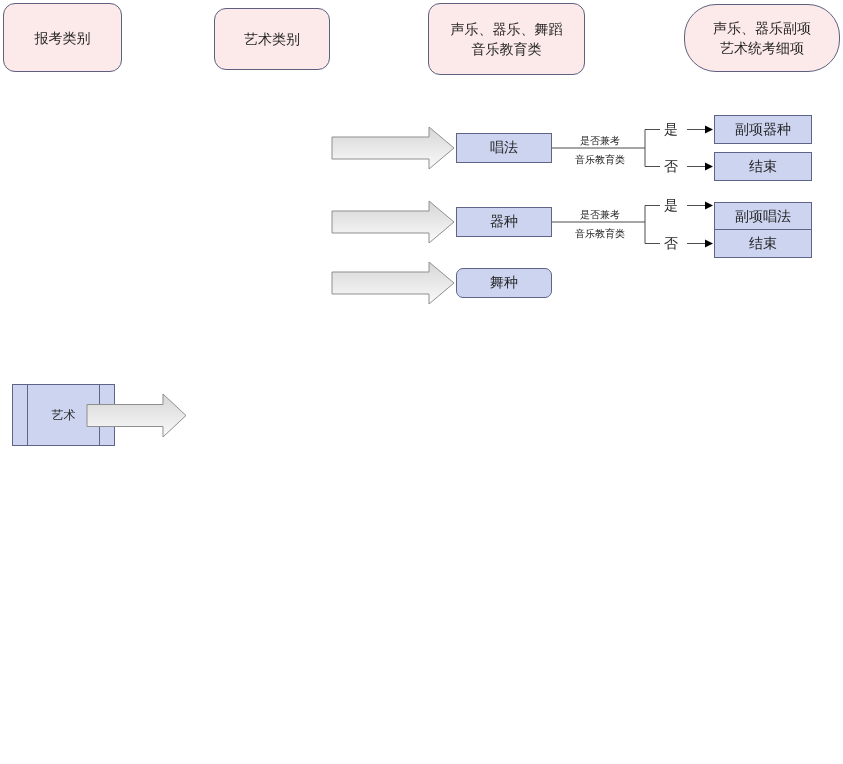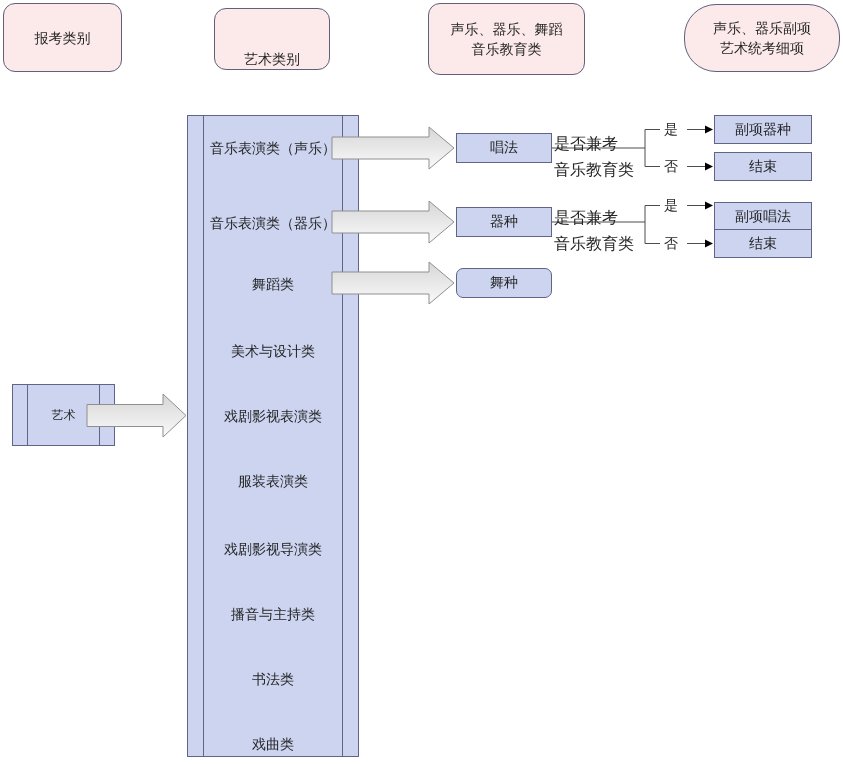--- a/index.html
+++ b/index.html
@@ -36,65 +36,51 @@
     position:absolute; left:0; right:0; height:20px; line-height:20px;
     text-align:center; font-size:14px;
   }
   .node{
     position:absolute; background:var(--node-fill);
     border:1px solid var(--node-stroke); box-sizing:border-box;
     display:flex; align-items:center; justify-content:center; font-size:14px;
   }
   .overlay{position:absolute; left:0; top:0; pointer-events:none;}
   .cond{
-    position:absolute; width:92px; font-size:16px;
-    line-height:26px; white-space:pre-line;
+    position:absolute; width:92px; text-align:center; font-size:10px;
+    line-height:19px; white-space:pre-line;
   }
   .yn{position:absolute; font-size:14px; line-height:16px;}
 </style>
 </head>
 <body>
 
 <div class="canvas">
 
   <div class="hdr" style="left:3px;top:3px;width:119px;height:69px;">
     <span>报考类别</span>
   </div>
-  <div class="hdr" style="left:214px;top:8px;width:116px;height:62px;align-items:flex-end;">
+  <div class="hdr" style="left:214px;top:8px;width:116px;height:62px;">
     <span>艺术类别</span>
   </div>
   <div class="hdr" style="left:428px;top:3px;width:157px;height:72px;">
     <span>声乐、器乐、舞蹈
 音乐教育类</span>
   </div>
   <div class="hdr" style="left:684px;top:4px;width:156px;height:68px;border-radius:32px;">
     <span>声乐、器乐副项
 艺术统考细项</span>
   </div>
 
   <div class="process" style="left:12px;top:384px;width:103px;height:62px;">
     <div class="bar l"></div>
     <div class="bar r"></div>
     <div class="center-label">艺术</div>
   </div>
 
-  <div class="process container" style="left:187px;top:115px;width:172px;height:642px;">
-    <div class="bar l"></div>
-    <div class="bar r"></div>
-    <div class="cat" style="top:22px">音乐表演类（声乐）</div>
-    <div class="cat" style="top:97px">音乐表演类（器乐）</div>
-    <div class="cat" style="top:158px">舞蹈类</div>
-    <div class="cat" style="top:225px">美术与设计类</div>
-    <div class="cat" style="top:290px">戏剧影视表演类</div>
-    <div class="cat" style="top:355px">服装表演类</div>
-    <div class="cat" style="top:423px">戏剧影视导演类</div>
-    <div class="cat" style="top:488px">播音与主持类</div>
-    <div class="cat" style="top:553px">书法类</div>
-    <div class="cat" style="top:618px">戏曲类</div>
-  </div>
 
   <div class="node" style="left:456px;top:207px;width:96px;height:30px;">
     <span>器种</span>
   </div>
   <div class="node" style="left:456px;top:133px;width:96px;height:30px;">
     <span>唱法</span>
   </div>
   <div class="node" style="left:456px;top:268px;width:96px;height:30px;border-radius:7px;">
     <span>舞种</span>
   </div>

